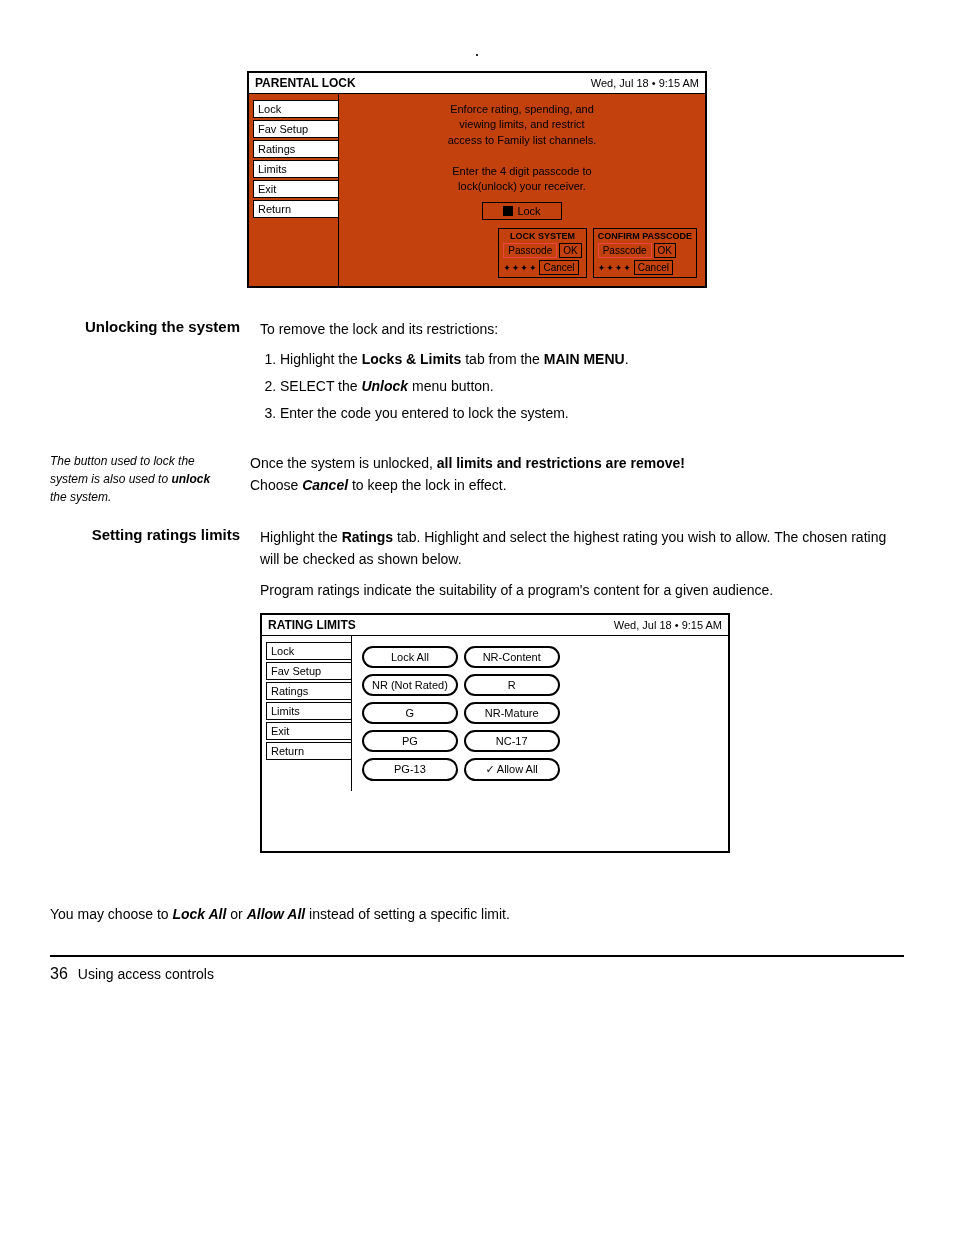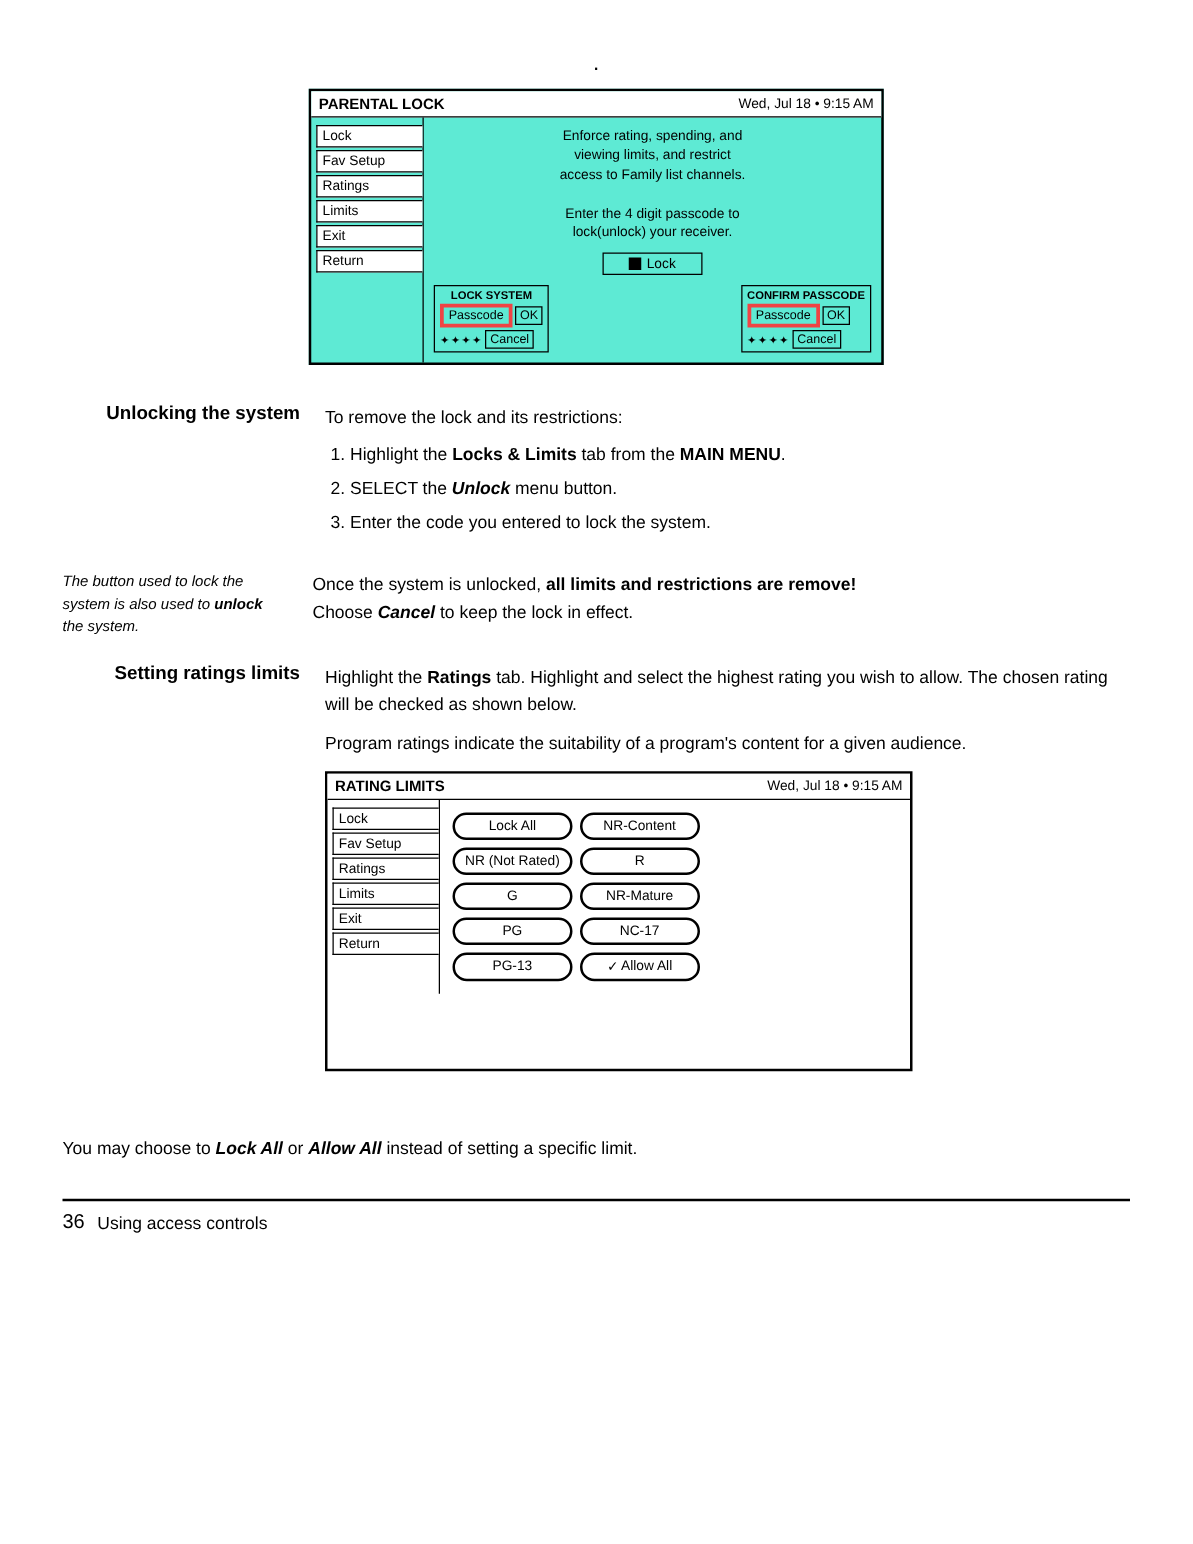--- a/index.html
+++ b/index.html
@@ -23,21 +23,21 @@
     
     .screenshot-container {
       display: flex;
       justify-content: center;
       margin-bottom: 30px;
     }
 
     .tv-screen {
       border: 2px solid #000;
       width: 460px;
-      background: #5eead4;
+      background: #c2410c;
     }
 
     .tv-header {
       display: flex;
       justify-content: space-between;
       align-items: center;
       border-bottom: 1px solid #000;
       padding: 3px 6px;
       background: #fff;
     }
@@ -106,22 +106,22 @@
 
     .lock-icon-sq {
       width: 10px;
       height: 10px;
       background: #000;
       display: inline-block;
     }
 
     .passcode-area {
       display: flex;
-      gap: 16px;
-      justify-content: space-between;
+      gap: 6px;
+      justify-content: flex-end;
       margin-top: 4px;
     }
 
     .passcode-box {
       border: 1px solid #000;
       padding: 2px 4px;
     }
 
     .passcode-box-title {
       font-size: 9px;
@@ -131,21 +131,21 @@
     }
 
     .passcode-row {
       display: flex;
       align-items: center;
       gap: 2px;
       font-size: 10px;
     }
 
     .passcode-field {
-      border: 3px solid #ef4444;
+      border: 1px solid #ef4444;
       padding: 1px 4px;
       font-size: 10px;
       min-width: 50px;
     }
 
     .mini-btn {
       border: 1px solid #000;
       padding: 1px 3px;
       font-size: 10px;
     }

